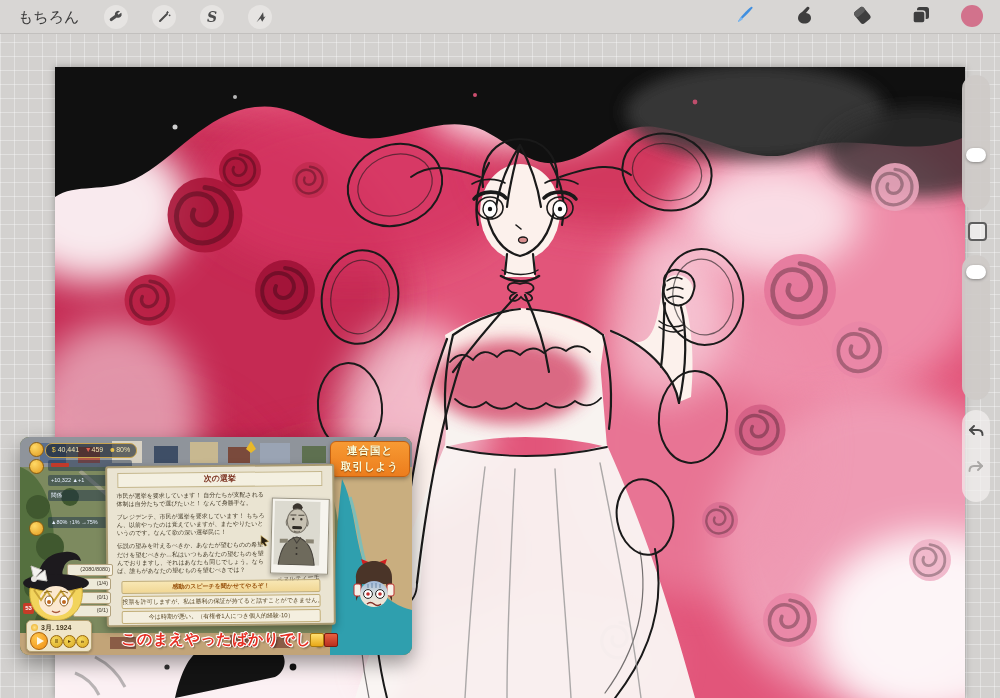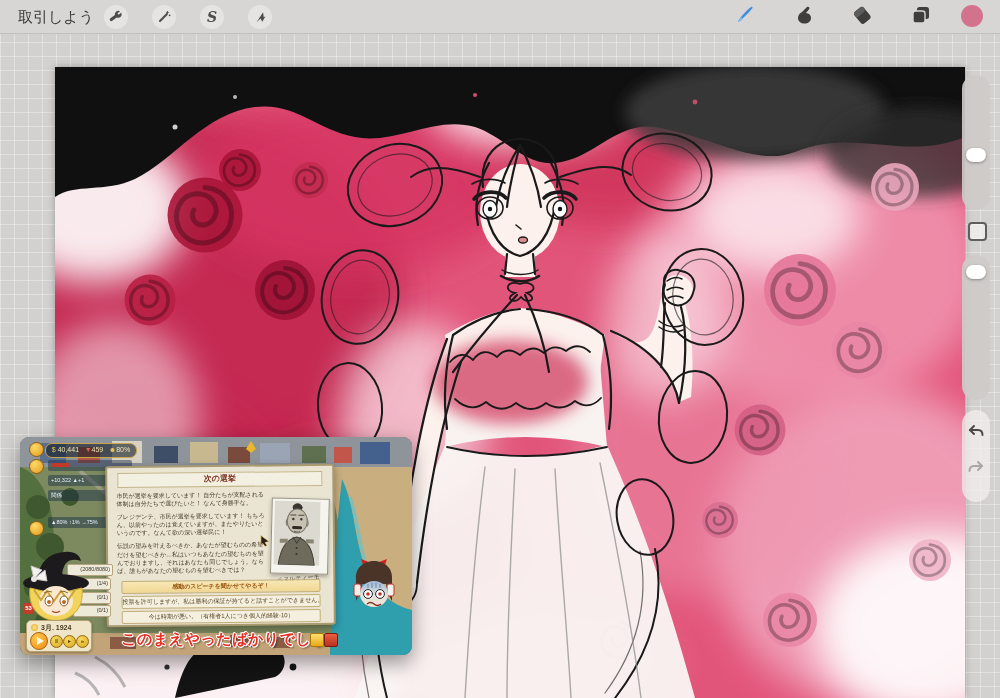--- a/index.html
+++ b/index.html
@@ -100,21 +100,21 @@
     text-shadow:-1px 0 0 #fff,1px 0 0 #fff,0 -1px 0 #fff,0 1px 0 #fff,-1px -1px 0 #fff,1px 1px 0 #fff,2px 2px 2px rgba(0,0,0,.45);}
   .sub-icon{position:absolute;top:196px;width:12px;height:12px;border-radius:2px;}
   .sub-icon.star{left:290px;background:linear-gradient(#ffe070,#e8a818);border:1px solid #a8780c;}
   .sub-icon.chara{left:304px;background:linear-gradient(#e86040,#b83020);border:1px solid #7c1c10;}
   .yukkuri{position:absolute;}
 </style>
 </head>
 <body>
 
 <div class="topbar">
-  <div class="gallery">取引しよう</div>
+  <div class="gallery">もちろん</div>
 
   <div class="tool-circle" style="left:104px;">
     <span>
       <svg width="14" height="14" viewBox="0 0 14 14">
           <path d="M11.5 2.2 9.2 4.5 7.9 3.2 10.2.9A3.4 3.4 0 0 0 5.6 5.1L1.6 9.1a1.5 1.5 0 1 0 2.2 2.2l4-4a3.4 3.4 0 0 0 4.2-4.6z" fill="#4c4c4c" transform="rotate(8 7 7)"></path>
         </svg>
     </span>
   </div>
   <div class="tool-circle" style="left:152px;">
     <span>
@@ -404,20 +404,24 @@
     <span><span class="g">$</span> <span>40,441</span></span>
     <span><span class="r">▼</span><span>459</span></span>
     <span><span class="g">☻</span><span>80%</span></span>
   </div>
 
   <div class="notif" style="top:23px;width:78px;"><span class="bar"></span></div>
   <div class="notif" style="top:38px;width:84px;"><span>+10,322  ▲+1</span></div>
   <div class="notif" style="top:53px;width:64px;"><span>関係</span></div>
   <div class="notif" style="top:80px;width:88px;"><span>▲80%  ↑1%  →75%</span></div>
 
+  <div class="mission">
+    <div>連合国と</div>
+    <div>取引しよう</div>
+  </div>
 
   <div class="dialog">
     <div class="dialog-title">次の選挙</div>
     <div class="dialog-body">
       <p>市民が選挙を要求しています！ 自分たちが支配される体制は自分たちで選びたいと！ なんて身勝手な。</p>
       <p>プレジデンテ、市民が選挙を要求しています！ もちろん、以前やったのは覚えていますが、またやりたいというのです。なんて欲の深い選挙民に！</p>
       <p>伝説の望みを叶えるべきか、あなたが望むものの希望だけを望むべきか…私はいつもあなたの望むものを望んでおりますし、それはあなたも同じでしょう。ならば、誰もがあなたの望むものを望むべきでは？</p>
     </div>
     <div class="portrait">
       <svg width="46" height="64" viewBox="0 0 46 64">

